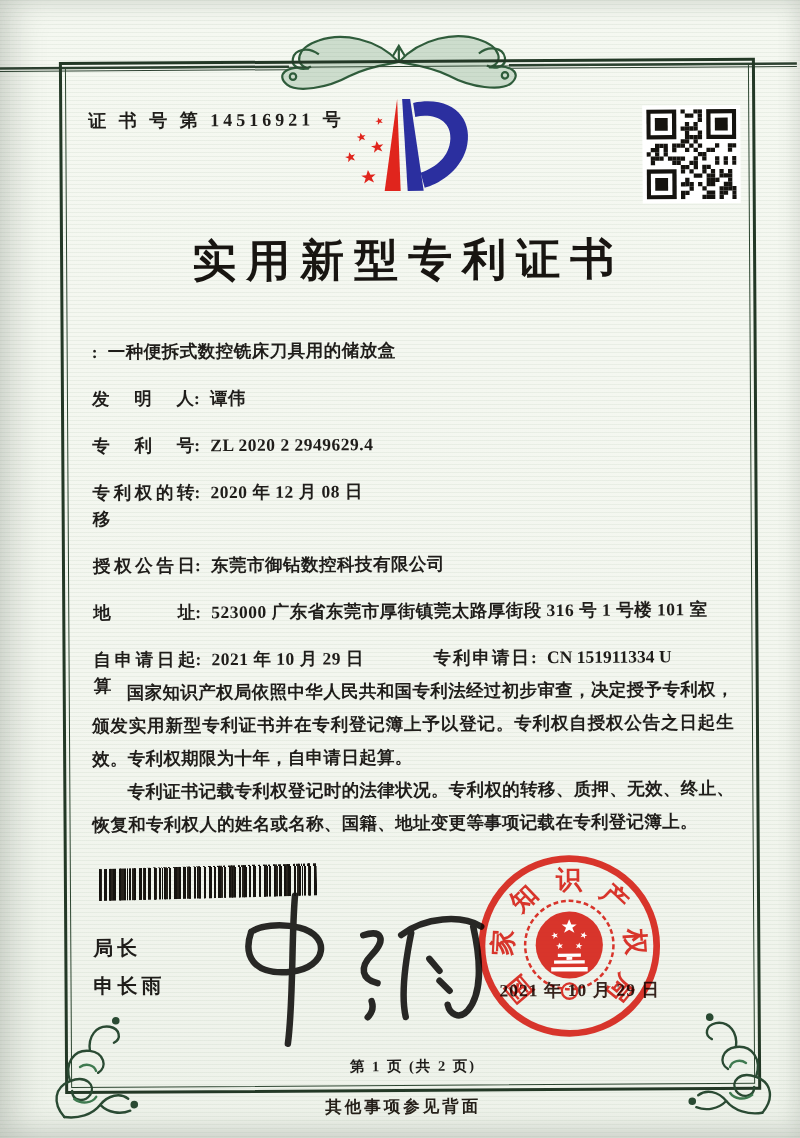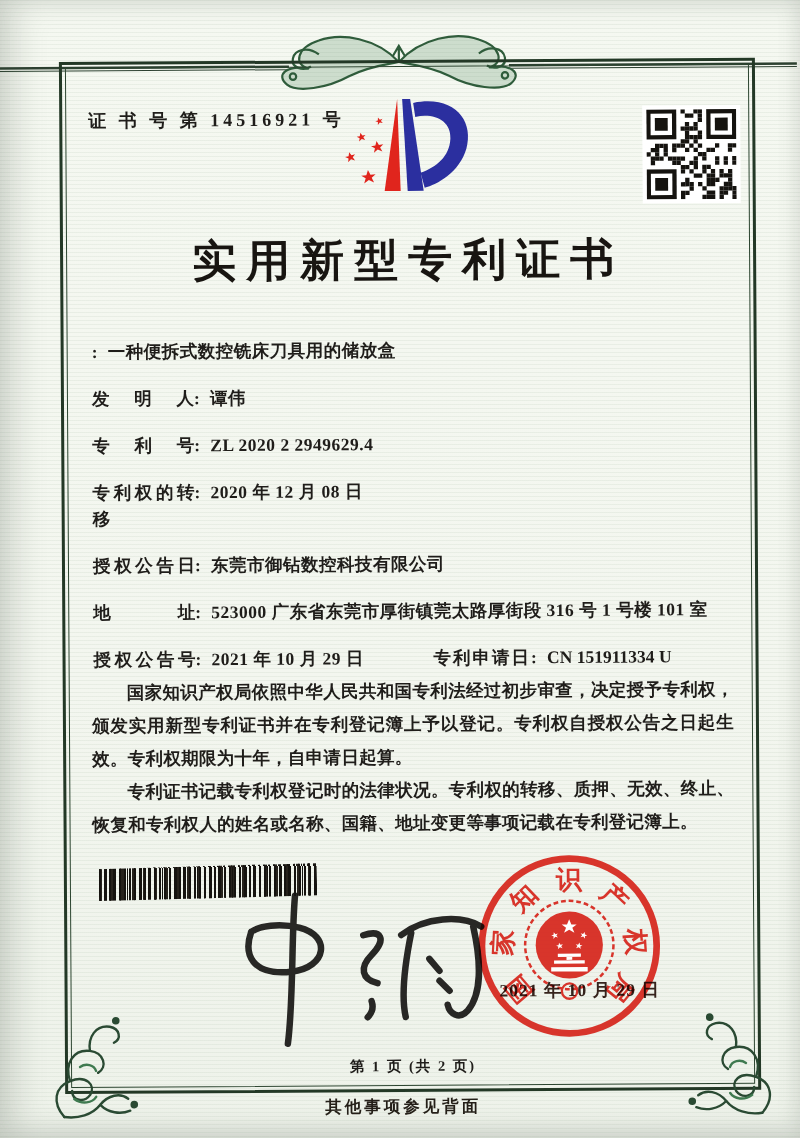--- a/index.html
+++ b/index.html
@@ -302,38 +302,42 @@
           <span class="flabel">授权公告日</span>
             <span class="fcolon">:</span>
             <span class="fvalue">东莞市御钻数控科技有限公司</span>
         </div>
         <div class="frow">
           <span class="flabel">地址</span>
             <span class="fcolon">:</span>
             <span class="fvalue wrap">523000 广东省东莞市厚街镇莞太路厚街段 316 号 1 号楼 101 室</span>
         </div>
         <div class="frow grant-row">
-          <span class="flabel">授权公告号</span>
+          <span class="flabel">自申请日起算</span>
             <span class="fcolon">:</span>
             <span class="fvalue">2021 年 10 月 29 日</span>
           <span class="grant-pair2">
             <span class="flabel2">专利申请日</span>
               <span class="fcolon">:</span>
               <span>CN 151911334 U</span>
           </span>
         </div>
       </div>
 
       <div class="paras">
         <p>国家知识产权局依照中华人民共和国专利法经过初步审查，决定授予专利权，颁发实用新型专利证书并在专利登记簿上予以登记。专利权自授权公告之日起生效。专利权期限为十年，自申请日起算。</p>
         <p>专利证书记载专利权登记时的法律状况。专利权的转移、质押、无效、终止、恢复和专利权人的姓名或名称、国籍、地址变更等事项记载在专利登记簿上。</p>
       </div>
 
       <div class="barcode"></div>
 
+      <div class="signer">
+        <div>局长</div>
+        <div>申长雨</div>
+      </div>
 
       <svg class="signature" viewBox="0 0 310 175">
         <g fill="none" stroke="#171614" stroke-width="6.5" stroke-linecap="round" opacity=".92">
           <path d="M100 12 C 96 55, 98 115, 92 160"></path>
           <path d="M56 48 C 48 70, 56 92, 96 88 C 132 84, 136 52, 104 44 C 84 39, 64 42, 56 48"></path>
           <path d="M168 52 C 186 46, 192 56, 176 72 C 164 84, 166 96, 182 100"></path>
           <path d="M176 118 c 2 6 0 12 -4 16"></path>
           <path d="M206 52 C 230 34, 266 32, 286 44"></path>
           <path d="M216 50 C 208 88, 206 116, 210 134"></path>
           <path d="M278 44 C 286 80, 286 112, 272 128 C 264 137, 254 132, 252 122"></path>

